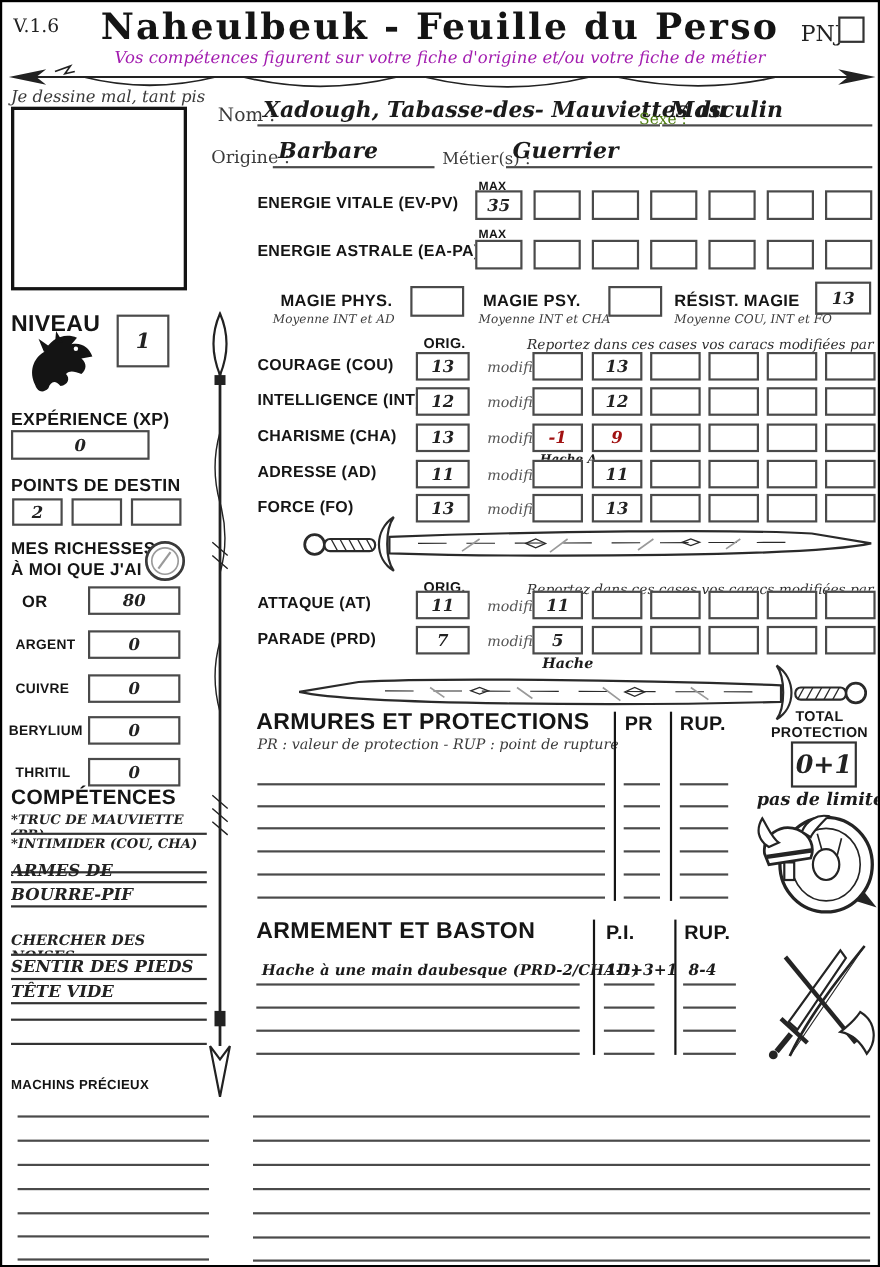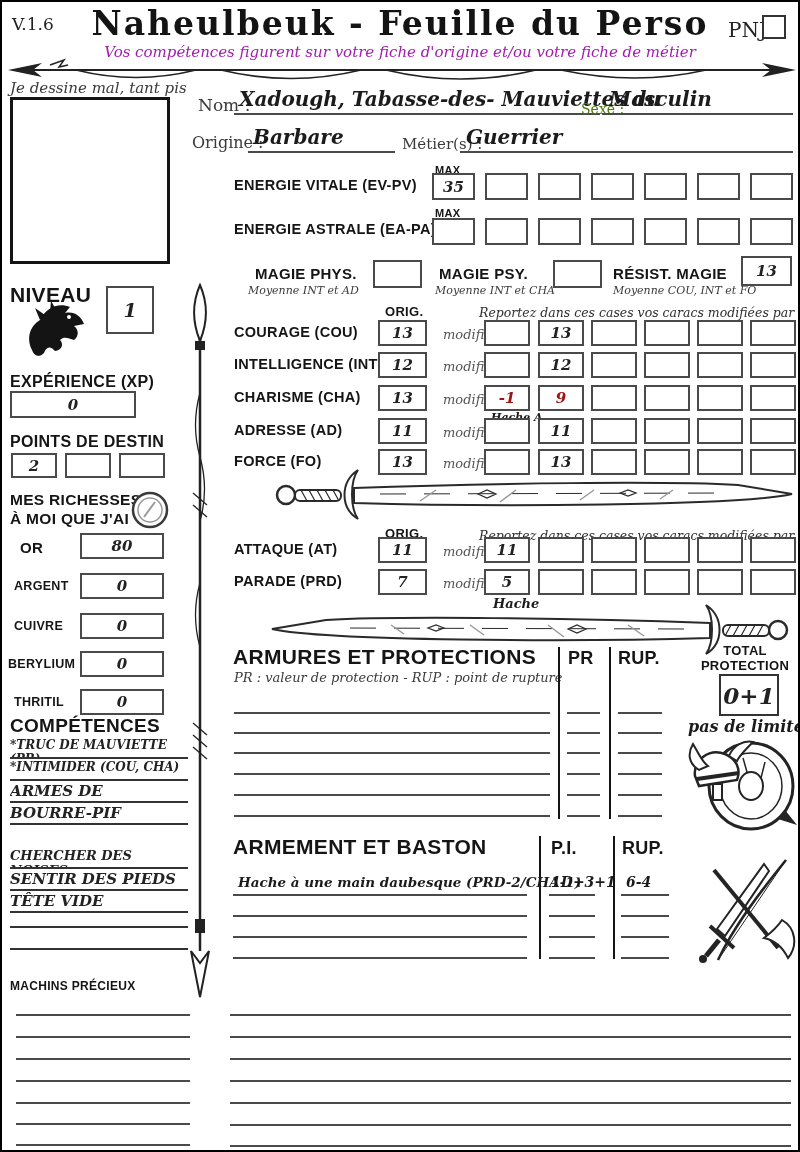--- a/index.html
+++ b/index.html
@@ -73,21 +73,21 @@
   <div class="box" style="left:78px;top:571px;width:84px;height:26px;">0</div>
   <div class="a b" style="left:12px;top:617px;font-size:12.5px;">CUIVRE</div>
   <div class="box" style="left:78px;top:611px;width:84px;height:26px;">0</div>
   <div class="a b" style="left:6px;top:655px;font-size:12.5px;">BERYLIUM</div>
   <div class="box" style="left:78px;top:649px;width:84px;height:26px;">0</div>
   <div class="a b" style="left:12px;top:693px;font-size:12.5px;">THRITIL</div>
   <div class="box" style="left:78px;top:687px;width:84px;height:26px;">0</div>
 
   <div class="a b" style="left:8px;top:713px;font-size:19px;">COMPÉTENCES</div>
   <div class="sk" style="left:8px;top:736px;height:21px;font-size:12px;">*TRUC DE MAUVIETTE (PR)</div>
-  <div class="sk" style="left:8px;top:758px;height:21px;font-size:12px;">*INTIMIDER (COU, CHA)</div>
+  <div class="sk" style="left:8px;top:758px;height:34px;font-size:12px;">*INTIMIDER (COU, CHA)</div>
   <div class="sk" style="left:8px;top:780px;height:21px;font-size:15px;">ARMES DE BOURRIN</div>
   <div class="sk" style="left:8px;top:802px;height:21px;font-size:15px;">BOURRE-PIF</div>
   <div class="sk" style="left:8px;top:846px;height:21px;font-size:13px;">CHERCHER DES NOISES</div>
   <div class="sk" style="left:8px;top:868px;height:21px;font-size:15px;">SENTIR DES PIEDS</div>
   <div class="sk" style="left:8px;top:890px;height:21px;font-size:15px;">TÊTE VIDE</div>
   <div class="sk" style="left:8px;top:910px;height:16px;"></div>
   <div class="sk" style="left:8px;top:932px;height:16px;"></div>
 
   <div class="a b" style="left:8px;top:977px;font-size:12px;">MACHINS PRÉCIEUX</div>
   <div class="ln" style="left:14px;top:1012px;width:174px;"></div>
@@ -298,21 +298,21 @@
   </svg>
 
   <div class="a b" style="left:231px;top:833px;font-size:21px;">ARMEMENT ET BASTON</div>
   <div class="a b" style="left:549px;top:836px;font-size:18px;">P.I.</div>
   <div class="a b" style="left:620px;top:836px;font-size:18px;">RUP.</div>
   <div class="sep" style="left:537px;top:834px;height:123px;"></div>
   <div class="sep" style="left:611px;top:834px;height:123px;"></div>
 
   <div class="a h" style="left:236px;top:872px;font-size:13.5px;">Hache à une main daubesque (PRD-2/CHA-1)</div>
   <div class="a h" style="left:549px;top:872px;font-size:14px;">1D+3+1</div>
-  <div class="a h" style="left:624px;top:872px;font-size:14px;">6-4</div>
+  <div class="a h" style="left:624px;top:872px;font-size:14px;">8-4</div>
   <div class="ln" style="left:231px;top:892px;width:294px;"></div>
   <div class="ln" style="left:547px;top:892px;width:46px;"></div>
   <div class="ln" style="left:619px;top:892px;width:48px;"></div>
   <div class="ln" style="left:231px;top:913px;width:294px;"></div>
   <div class="ln" style="left:547px;top:913px;width:46px;"></div>
   <div class="ln" style="left:619px;top:913px;width:48px;"></div>
   <div class="ln" style="left:231px;top:934px;width:294px;"></div>
   <div class="ln" style="left:547px;top:934px;width:46px;"></div>
   <div class="ln" style="left:619px;top:934px;width:48px;"></div>
   <div class="ln" style="left:231px;top:955px;width:294px;"></div>

